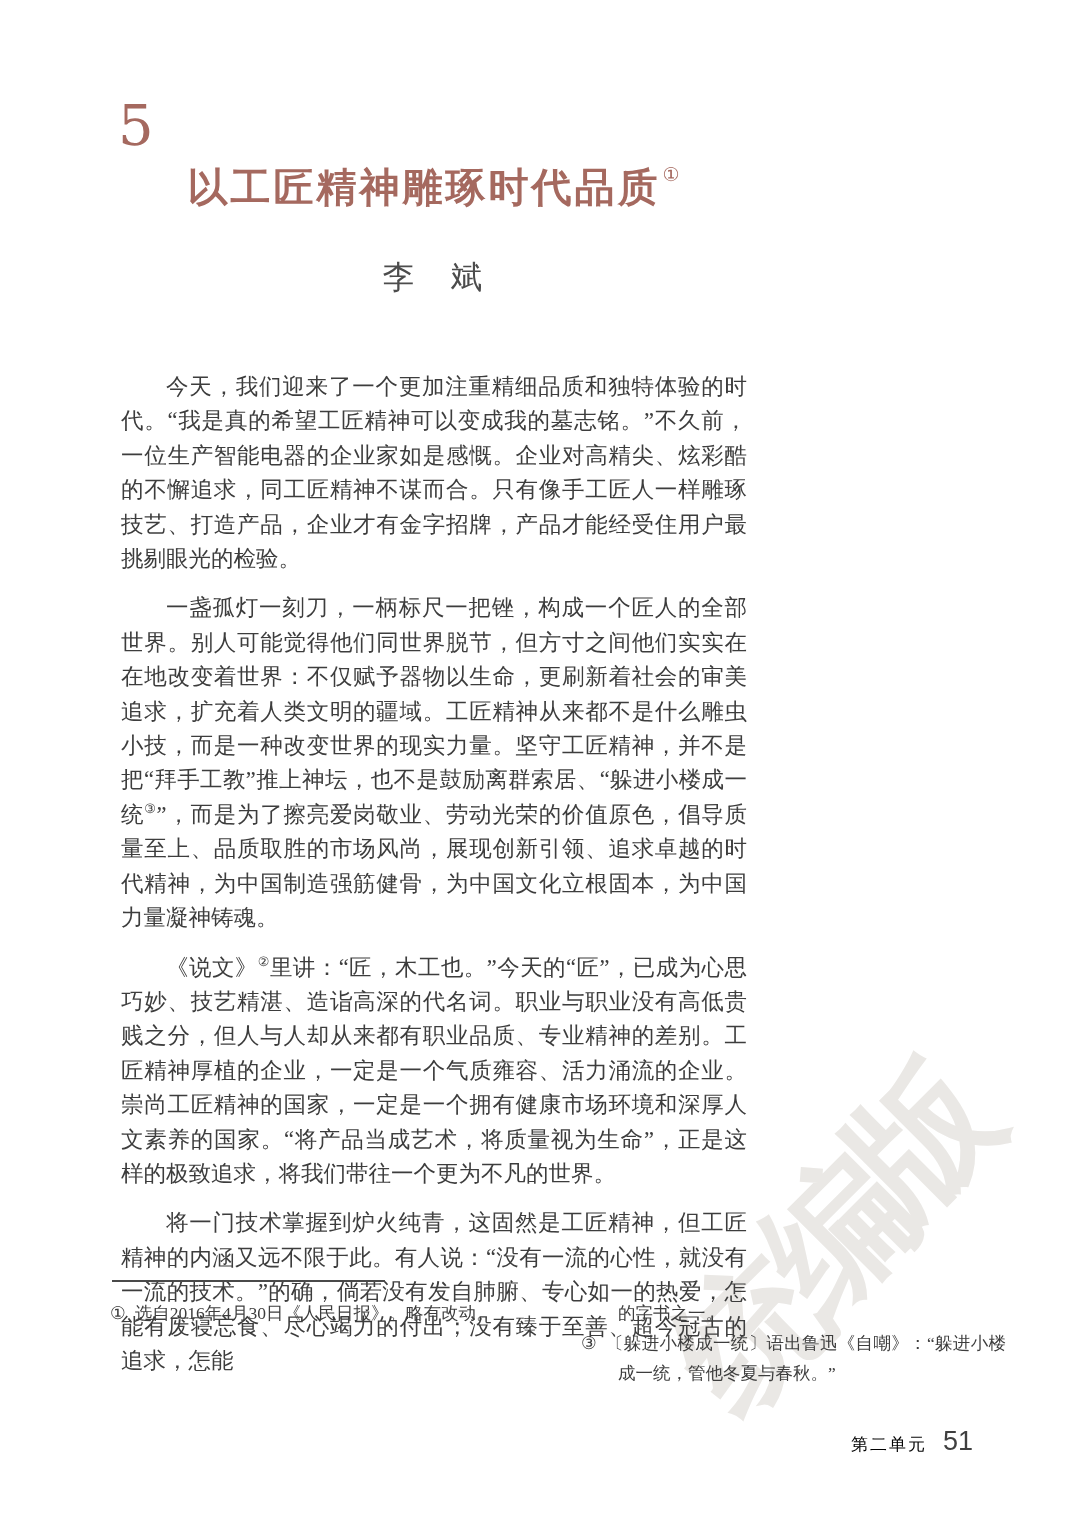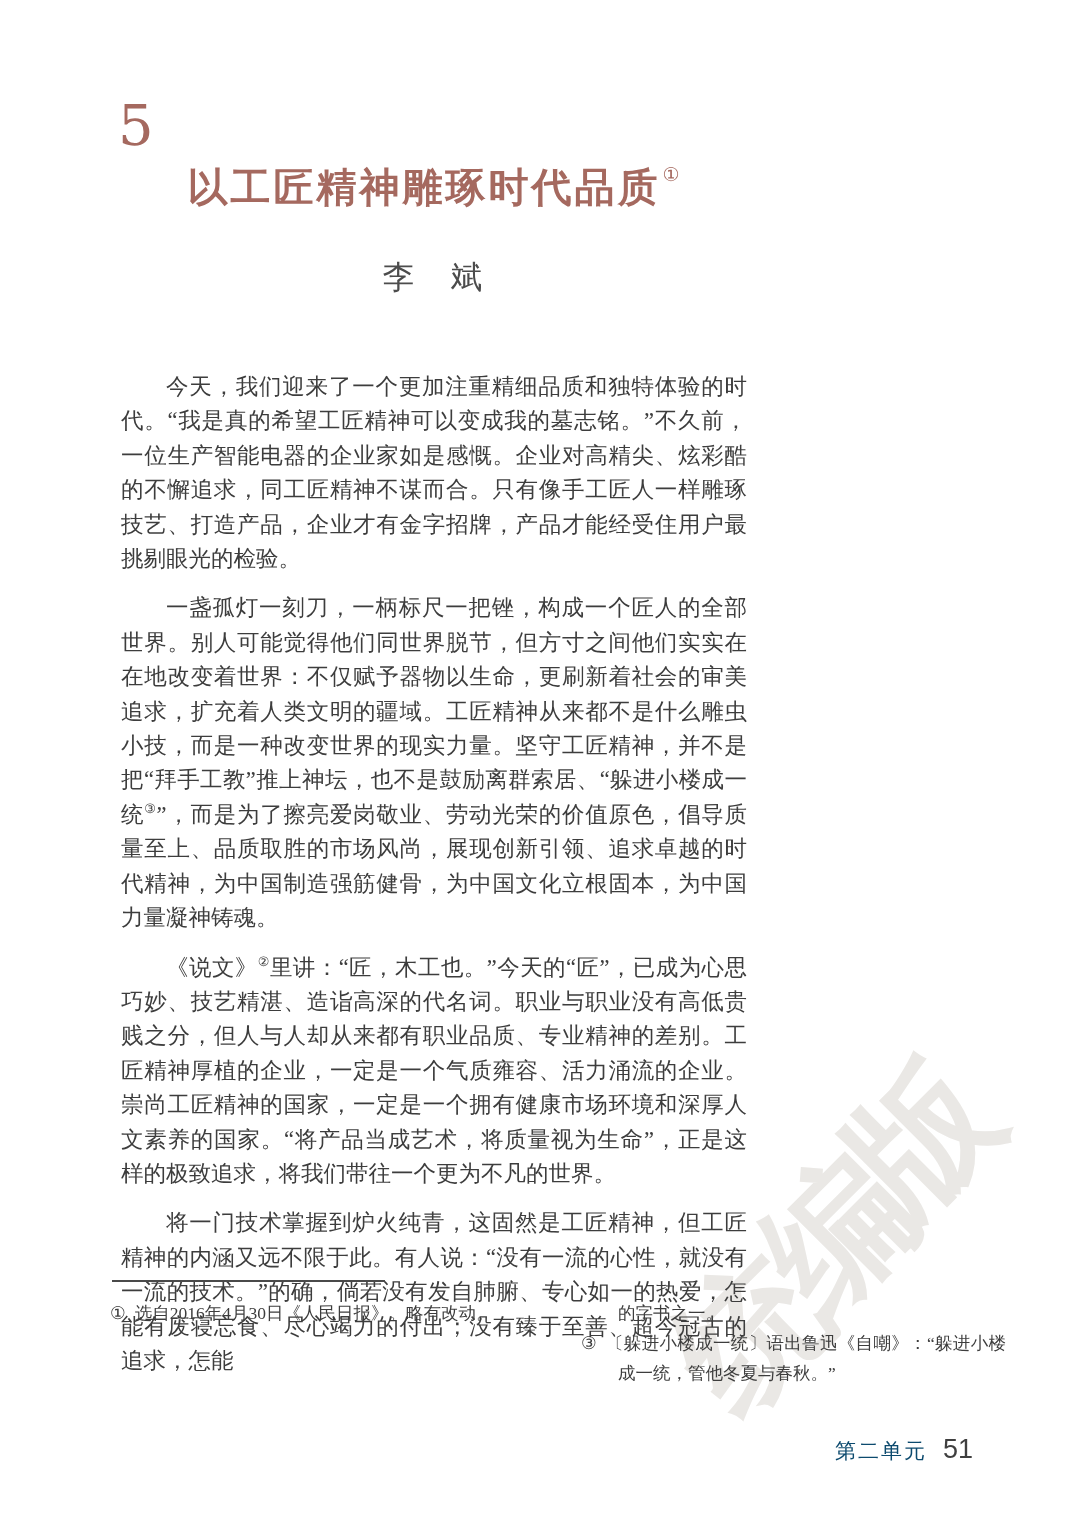--- a/index.html
+++ b/index.html
@@ -53,22 +53,22 @@
     font-size:17.5px;line-height:30px;color:var(--body);
     padding-left:37px;text-indent:-37px;
   }
   .fn-item .fn-marker{margin-right:9px;}
   .fn-cont{text-indent:0;}
   .footer{
     position:absolute;right:107px;top:1426px;z-index:1;
     display:flex;align-items:baseline;gap:16px;
     font-family:"Liberation Sans","DejaVu Sans",sans-serif;
   }
-  .footer-unit{font-size:21px;color:#0c4a6e;letter-spacing:2px;}
-  .footer-num{font-size:27px;color:#3f3f3f;margin-top:8px;}
+  .footer-unit{font-size:17px;color:#000000;letter-spacing:2px;}
+  .footer-num{font-size:27px;color:#3f3f3f;}
 </style>
 </head>
 <body>
 
 <div class="page" style="--accent: #a5695f; --body: #3d3d3d; --wm: #eae8e5;">
 
   <div>
     <span class="watermark-char" style="left:680px;top:1262px;">统</span>
     <span class="watermark-char" style="left:768px;top:1162px;">编</span>
     <span class="watermark-char" style="left:852px;top:1066px;">版</span>

